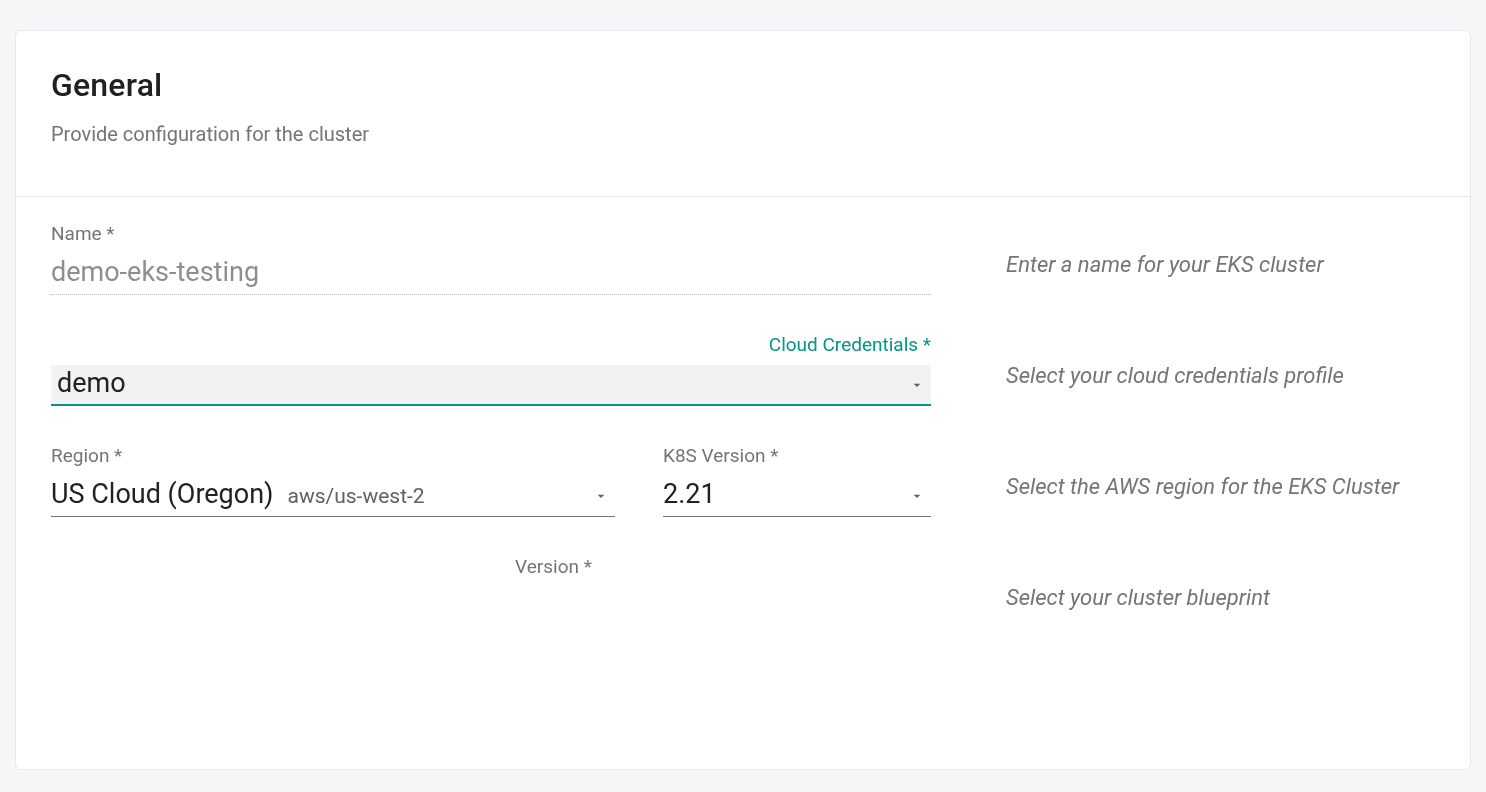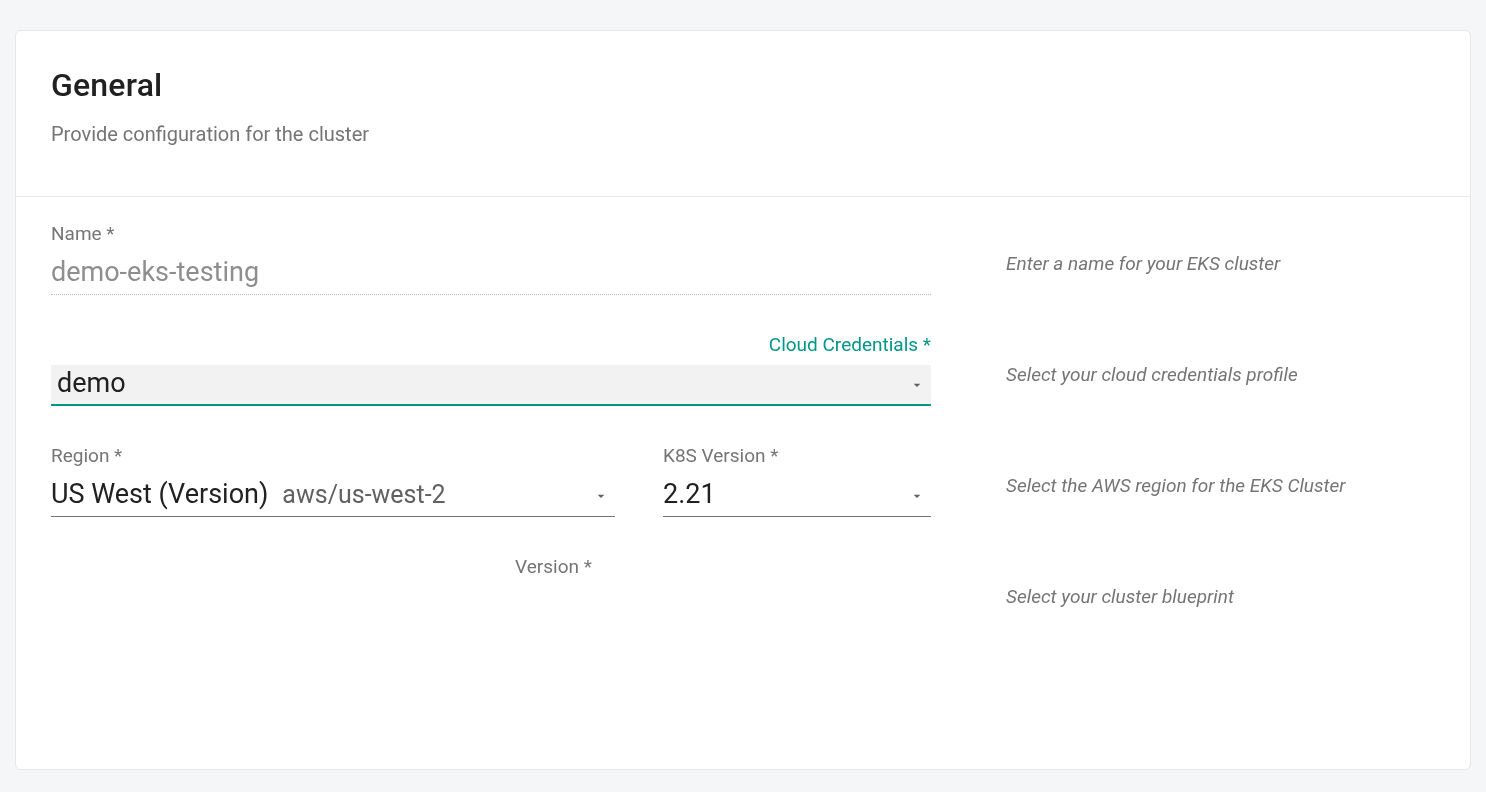--- a/index.html
+++ b/index.html
@@ -50,21 +50,21 @@
       width: 880px;
       flex-shrink: 0;
       display: flex;
       flex-direction: row;
       gap: 48px;
       align-items: flex-end;
     }
     .help-text {
       flex: 1;
       padding-left: 75px;
-      font-size: 19px;
+      font-size: 22px;
       color: #757575;
       font-style: italic;
       padding-top: 30px;
     }
     .field {
       display: flex;
       flex-direction: column;
     }
     .field-full {
       width: 880px;
@@ -118,21 +118,21 @@
       padding-left: 6px;
     }
     .field-select.disabled {
       border-bottom: 1px dotted #bdbdbd;
       color: #9e9e9e;
     }
     .field-select.disabled .dropdown-icon svg path {
       fill: #bdbdbd;
     }
     .secondary-value {
-      font-size: 25px;
+      font-size: 21px;
       color: #616161;
     }
     .dropdown-icon {
       position: absolute;
       right: 6px;
       top: 50%;
       transform: translateY(-50%);
       pointer-events: none;
     }
     .dropdown-icon svg {
@@ -195,21 +195,21 @@
       </div>
       <div class="help-text">Select your cloud credentials profile</div>
     </div>
 
     <div class="form-row">
       <div class="form-fields">
         <div class="field w-region">
           <label class="field-label">Region *</label>
           <div class="field-input-wrap">
             <div class="field-select">
-              <span>US West (Version)</span>
+              <span>US Cloud (Oregon)</span>
               <span class="secondary-value">aws/us-west-2</span>
               <span class="dropdown-icon">
                 <svg viewBox="0 0 24 24">
                     <path d="M7 10l5 5 5-5z" fill="#616161"></path>
                   </svg>
               </span>
             </div>
           </div>
         </div>
         <div class="field w-k8s">

